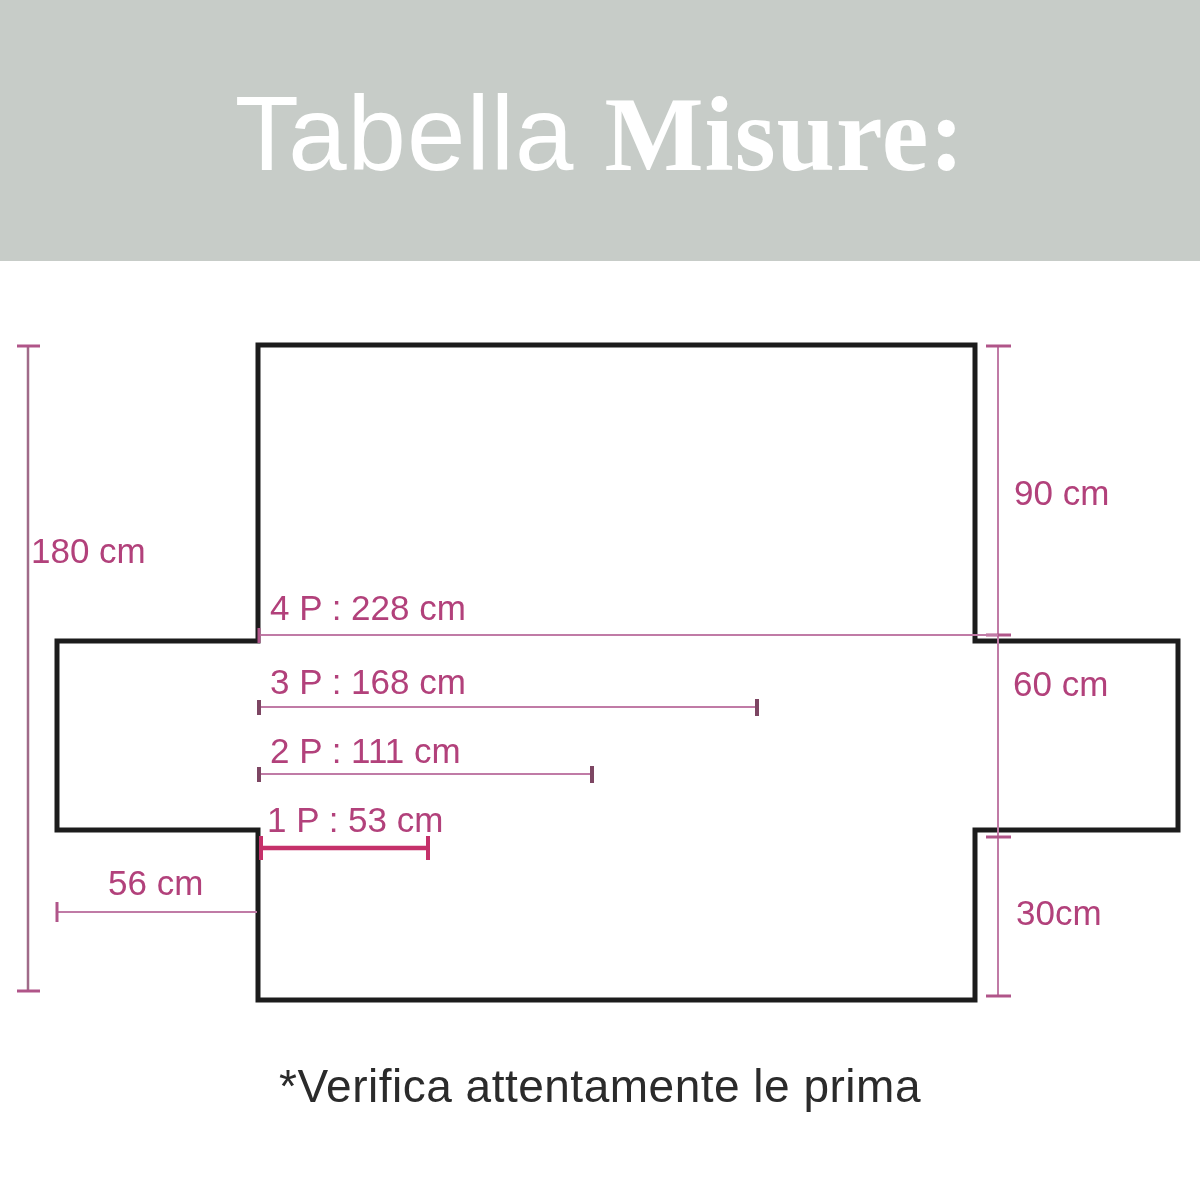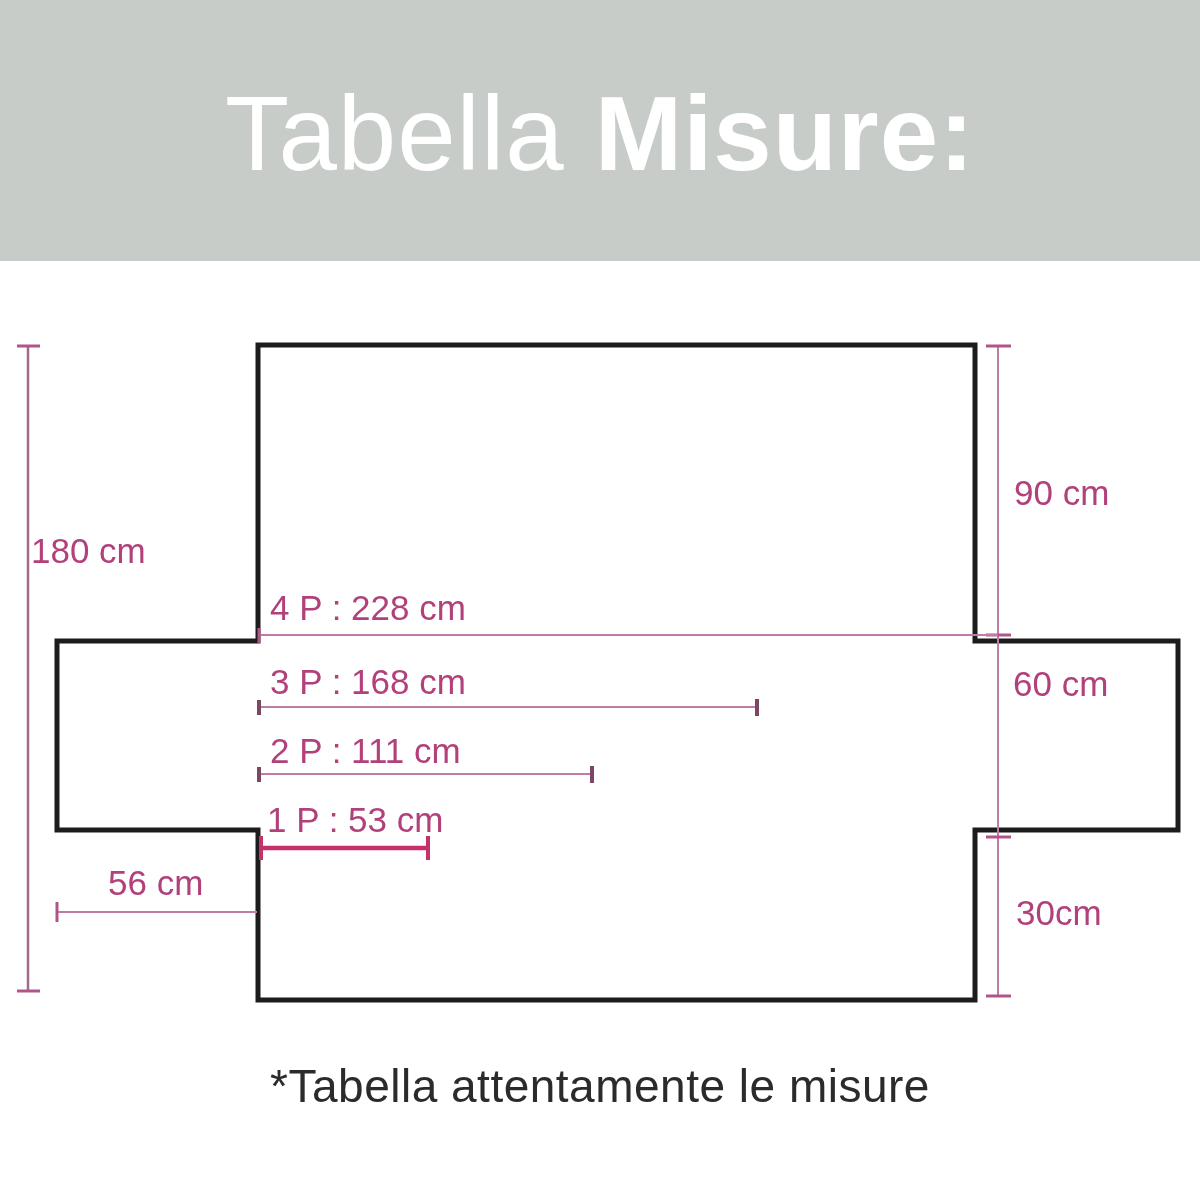--- a/index.html
+++ b/index.html
@@ -41,20 +41,21 @@
     letter-spacing: 1px;
     white-space: nowrap;
     padding-top: 6px;
   }
   .title .t-reg {
     font-weight: 400;
     margin-right: 30px;
   }
   .title .t-bold {
     font-weight: 800;
+    font-family: Liberation Serif, serif;
   }
   
   svg.diagram {
     position: absolute;
     left: 0;
     top: 0;
     width: 1200px;
     height: 1200px;
   }
   .outline {
@@ -171,16 +172,16 @@
     </g>
 
     <g>
       <line class="dim-line-light" x1="57" y1="912" x2="257" y2="912"></line>
       <line class="dim-tick" x1="57" y1="902" x2="57" y2="922"></line>
       <text class="dim-label" x="108" y="895">56 cm</text>
     </g>
   </svg>
 
   <div class="note">
-    <div>*Tabella attentamente le misure</div>
+    <div>*Verifica attentamente le prima</div>
   </div>
 
 </div>
 
 </body></html>

